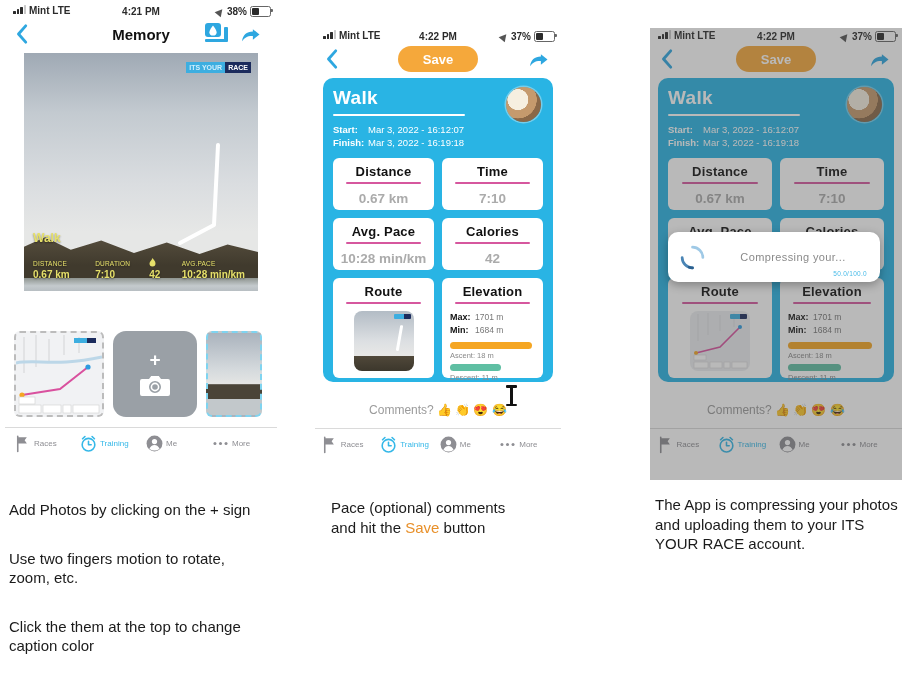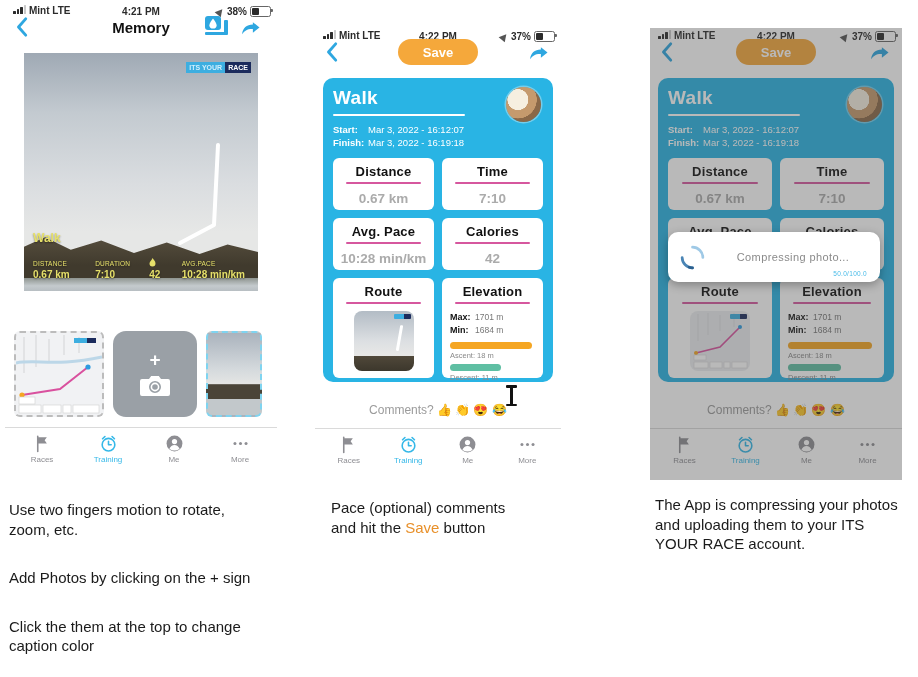--- a/index.html
+++ b/index.html
@@ -15,21 +15,21 @@
   .sigbars i{width:2.5px;background:#2b2b2b;border-radius:.5px;display:block}
   .sigbars i:nth-child(1){height:3px}.sigbars i:nth-child(2){height:5px}
   .sigbars i:nth-child(3){height:7px}.sigbars i:nth-child(4){height:9px;background:#c9c9c9}
   .sb-time{position:absolute;left:0;right:0;text-align:center;top:1px}
   .sb-right{position:absolute;right:6px;top:1px;display:flex;align-items:center;gap:3px}
   .locarrow{width:0;height:0;border-left:4px solid transparent;border-right:4px solid transparent;border-bottom:8px solid #555;transform:rotate(40deg) scaleY(.9);display:inline-block}
   .batt{width:19px;height:9px;border:1px solid #666;border-radius:2.5px;position:relative;display:inline-block}
   .batt i{position:absolute;left:1px;top:1px;bottom:1px;background:#2b2b2b;border-radius:1px;display:block}
   .batt::after{content:"";position:absolute;right:-3px;top:2px;width:2px;height:3px;background:#666;border-radius:0 1px 1px 0}
   
-  .navrow{position:absolute;top:10px;left:0;right:0;height:30px}
+  .navrow{position:absolute;top:17px;left:0;right:0;height:30px}
   .backbtn{position:absolute;left:8px;top:3px;width:20px;height:22px;background:none;border:none;padding:0;cursor:pointer}
   .navtitle{position:absolute;left:0;right:0;text-align:center;top:6px;font-weight:bold;font-size:15px;color:#111}
   .sharebtn{background:none;border:none;padding:0;position:absolute;top:4px;cursor:pointer}
   #p1 .sharebtn{right:16px}#p2 .sharebtn{right:12px}#p3 .sharebtn{right:12px}
   .ccbtn{position:absolute;right:44px;top:3px;width:28px;height:20px;background:none;border:none;padding:0;cursor:pointer}
   .ccbtn .sq{position:absolute;left:0;top:0;width:16px;height:14px;background:#2EA7E0;border-radius:3px}
   .ccbtn .bar{position:absolute;left:19px;top:0;width:4px;height:14px;background:#2EA7E0;border-radius:1px}
   .ccbtn .ul{position:absolute;left:0;top:16px;width:23px;height:2.5px;background:#2EA7E0;border-radius:1px}
   .ccbtn svg{position:absolute;left:3px;top:2px}
   
@@ -51,21 +51,21 @@
   .thumb{position:absolute;top:328px;height:86px;box-sizing:border-box;border-radius:6px;overflow:hidden}
   .t1{left:9px;width:90px;border:2px dashed #bcbcbc;background:#f1f2f4}
   .t2{left:108px;width:84px;background:#9aa0a6;border-radius:13px;border:none;cursor:pointer;display:flex;flex-direction:column;align-items:center;justify-content:center;gap:5px}
   .t2 .plus{color:#fff;font-size:19px;font-weight:bold;line-height:1}
   .t3{left:201px;width:56px;border:2px dashed #7fd4f0;background:linear-gradient(180deg,#aab3bd 0%,#d5dadd 45%,#e4e5e4 62%,#4a4438 63% 80%,#c2c8cb 81%)}
   
   .tabdivider{position:absolute;left:0;right:0;height:1px;background:#dadada}
   #p1 .tabdivider{top:424px}#p2 .tabdivider,#p3 .tabdivider{top:400px}
   .tabbar{position:absolute;left:0;right:0;display:flex;justify-content:space-around;padding:0 4px}
   #p1 .tabbar{top:431px}#p2 .tabbar,#p3 .tabbar{top:407px}
-  .tab{display:flex;flex-direction:column;align-items:center;gap:2px;font-size:8px;color:#8E8E93;width:58px;background:none;border:none;padding:0;font-family:inherit;cursor:pointer}
+  .tab{display:flex;flex-direction:row;align-items:center;gap:2px;font-size:8px;color:#8E8E93;width:58px;background:none;border:none;padding:0;font-family:inherit;cursor:pointer}
   .tab svg{width:19px;height:19px}
   .tab.active{color:#35B8E8}
   
   .savebtn{position:absolute;left:50%;transform:translateX(-50%);top:1px;width:80px;height:26px;background:#F5A83B;border:none;border-radius:13px;color:#fff;font-weight:bold;font-size:13px;font-family:inherit;cursor:pointer}
   .card{position:absolute;top:50px;left:8px;right:8px;height:304px;background:#29B4E4;border-radius:10px;padding:9px 10px;box-sizing:border-box;color:#fff}
   .card-title{font-size:19px;font-weight:bold;letter-spacing:.3px}
   .avatar{position:absolute;top:9px;right:12px;width:35px;height:35px;border-radius:50%;background:radial-gradient(circle at 34% 36%,#f6efe0 0 32%,#c59a6d 33% 58%,#8a6848 59% 82%,#6e513a 83% 100%);box-shadow:0 0 0 1.5px rgba(255,255,255,.35)}
   .card-div{width:132px;height:2px;background:#fff;margin:5px 0 7px;border-radius:1px}
   .sf{font-size:9.5px;line-height:1.4;display:flex}
   .sf b{width:35px;font-weight:bold}
@@ -509,28 +509,28 @@
         <span>More</span>
       </button>
   </nav>
   <div class="dim"></div>
   <div class="modal">
     <svg class="spinner" viewBox="0 0 24 24" fill="none" stroke-linecap="round">
       <path d="M12 2.8 A9.2 9.2 0 0 1 21.2 12" stroke="#9fc9e6" stroke-width="2.4"></path>
       <path d="M12 21.2 A9.2 9.2 0 0 1 2.8 12" stroke="#4a85b5" stroke-width="2.4"></path>
       <path d="M9 20.6 a9.2 9.2 0 0 0 3 .6" stroke="#2b5f8e" stroke-width="2.4"></path>
     </svg>
-    <span class="modal-text">Compressing photo...</span>
+    <span class="modal-text">Compressing your...</span>
     <span class="modal-progress">50.0/100.0</span>
   </div>
 </section>
 
 <div class="cap" id="cap1">
+  <p>Add Photos by clicking on the + sign</p>
   <p>Use two fingers motion to rotate, zoom, etc.</p>
-  <p>Add Photos by clicking on the + sign</p>
   <p>Click the them at the top to change caption color</p>
 </div>
 <div class="cap" id="cap2">
   <span>Pace (optional) comments</span><br>
   <span>and hit the </span><span class="save-word">Save</span><span> button</span>
 </div>
 <div class="cap" id="cap3">
   <p>The App is compressing your photos and uploading them to your ITS YOUR RACE account.</p>
 </div>
 

